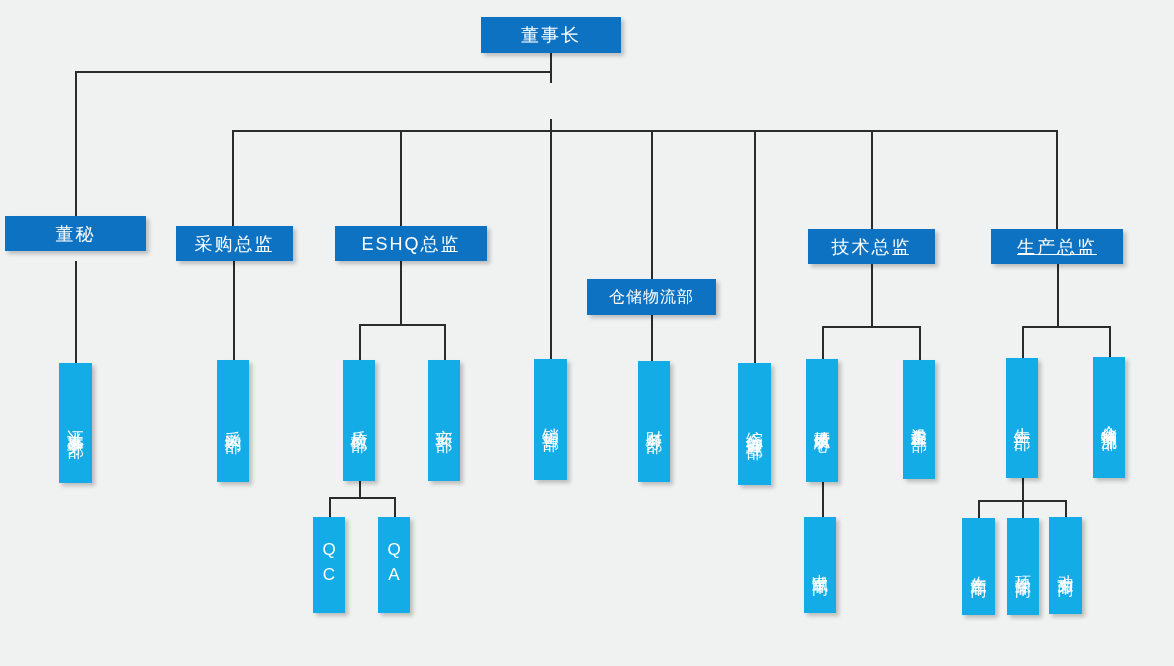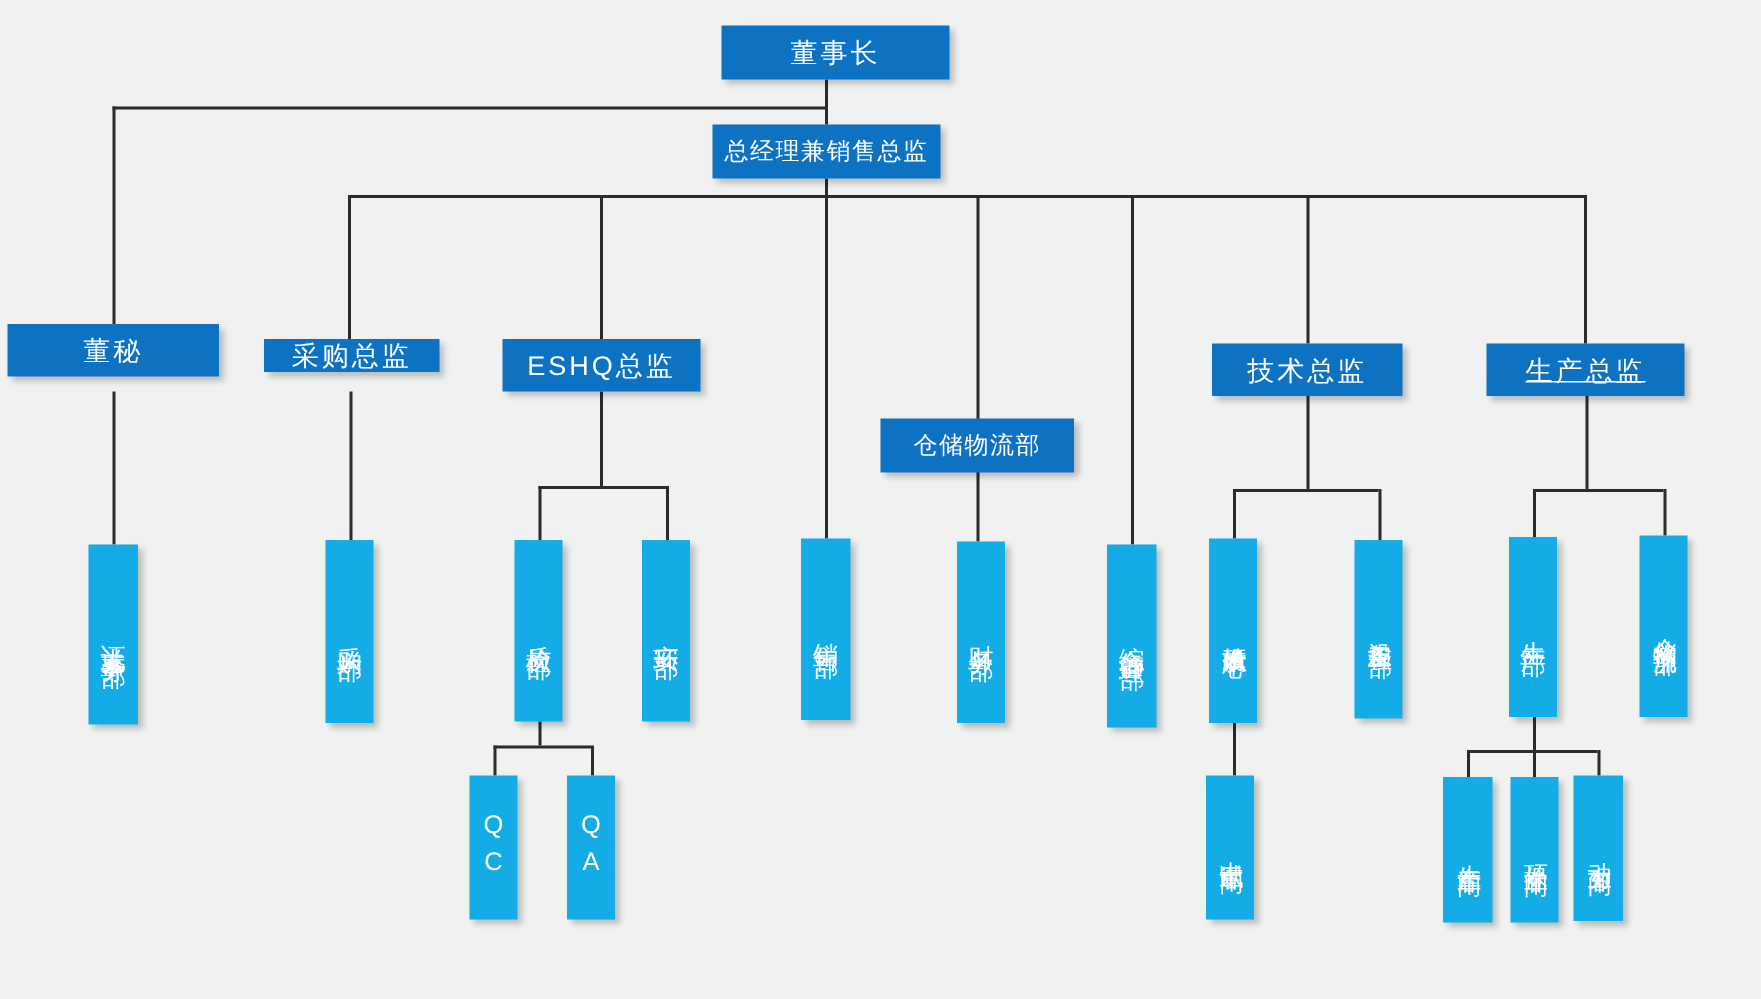--- a/index.html
+++ b/index.html
@@ -89,34 +89,31 @@
   <div class="lh" style="left: 1022px; top: 326px; width: 87px; background: rgb(43, 43, 43);"></div>
   <div class="lv" style="left: 1022px; top: 326px; height: 32px; background: rgb(43, 43, 43);"></div>
   <div class="lv" style="left: 1109px; top: 326px; height: 31px; background: rgb(43, 43, 43);"></div>
 
   <div class="lv" style="left: 1022px; top: 478px; height: 22px; background: rgb(43, 43, 43);"></div>
   <div class="lh" style="left: 978px; top: 500px; width: 87px; background: rgb(43, 43, 43);"></div>
   <div class="lv" style="left: 978px; top: 500px; height: 18px; background: rgb(43, 43, 43);"></div>
   <div class="lv" style="left: 1022px; top: 500px; height: 18px; background: rgb(43, 43, 43);"></div>
   <div class="lv" style="left: 1065px; top: 500px; height: 17px; background: rgb(43, 43, 43);"></div>
 
-  <div class="hbox" style="left: 481px; top: 17px; width: 152px; height: 36px; background: rgb(14, 114, 194); color: rgb(255, 255, 255);">
+  <div class="hbox" style="left: 481px; top: 17px; width: 140px; height: 36px; background: rgb(14, 114, 194); color: rgb(255, 255, 255);">
     <span>董事长</span>
-  </div>
-  <div class="hbox sm" style="left: 475px; top: 83px; width: 152px; height: 36px; background: rgb(14, 114, 194); color: rgb(255, 255, 255);">
-    <span>总经理兼销售总监</span>
   </div>
 
   <div class="hbox" style="left: 5px; top: 216px; width: 141px; height: 35px; background: rgb(14, 114, 194); color: rgb(255, 255, 255);">
     <span>董秘</span>
   </div>
-  <div class="hbox" style="left: 176px; top: 226px; width: 117px; height: 22px; background: rgb(14, 114, 194); color: rgb(255, 255, 255);">
+  <div class="hbox" style="left: 176px; top: 226px; width: 117px; height: 35px; background: rgb(14, 114, 194); color: rgb(255, 255, 255);">
     <span>采购总监</span>
   </div>
-  <div class="hbox" style="left: 335px; top: 226px; width: 132px; height: 35px; background: rgb(14, 114, 194); color: rgb(255, 255, 255);">
+  <div class="hbox" style="left: 335px; top: 226px; width: 152px; height: 35px; background: rgb(14, 114, 194); color: rgb(255, 255, 255);">
     <span>ESHQ总监</span>
   </div>
   <div class="hbox sm" style="left: 587px; top: 279px; width: 129px; height: 36px; background: rgb(14, 114, 194); color: rgb(255, 255, 255);">
     <span>仓储物流部</span>
   </div>
   <div class="hbox" style="left: 808px; top: 229px; width: 127px; height: 35px; background: rgb(14, 114, 194); color: rgb(255, 255, 255);">
     <span>技术总监</span>
   </div>
   <div class="hbox" style="left: 991px; top: 229px; width: 132px; height: 35px; background: rgb(14, 114, 194); color: rgb(255, 255, 255); text-decoration: underline;">
     <span>生产总监</span>

